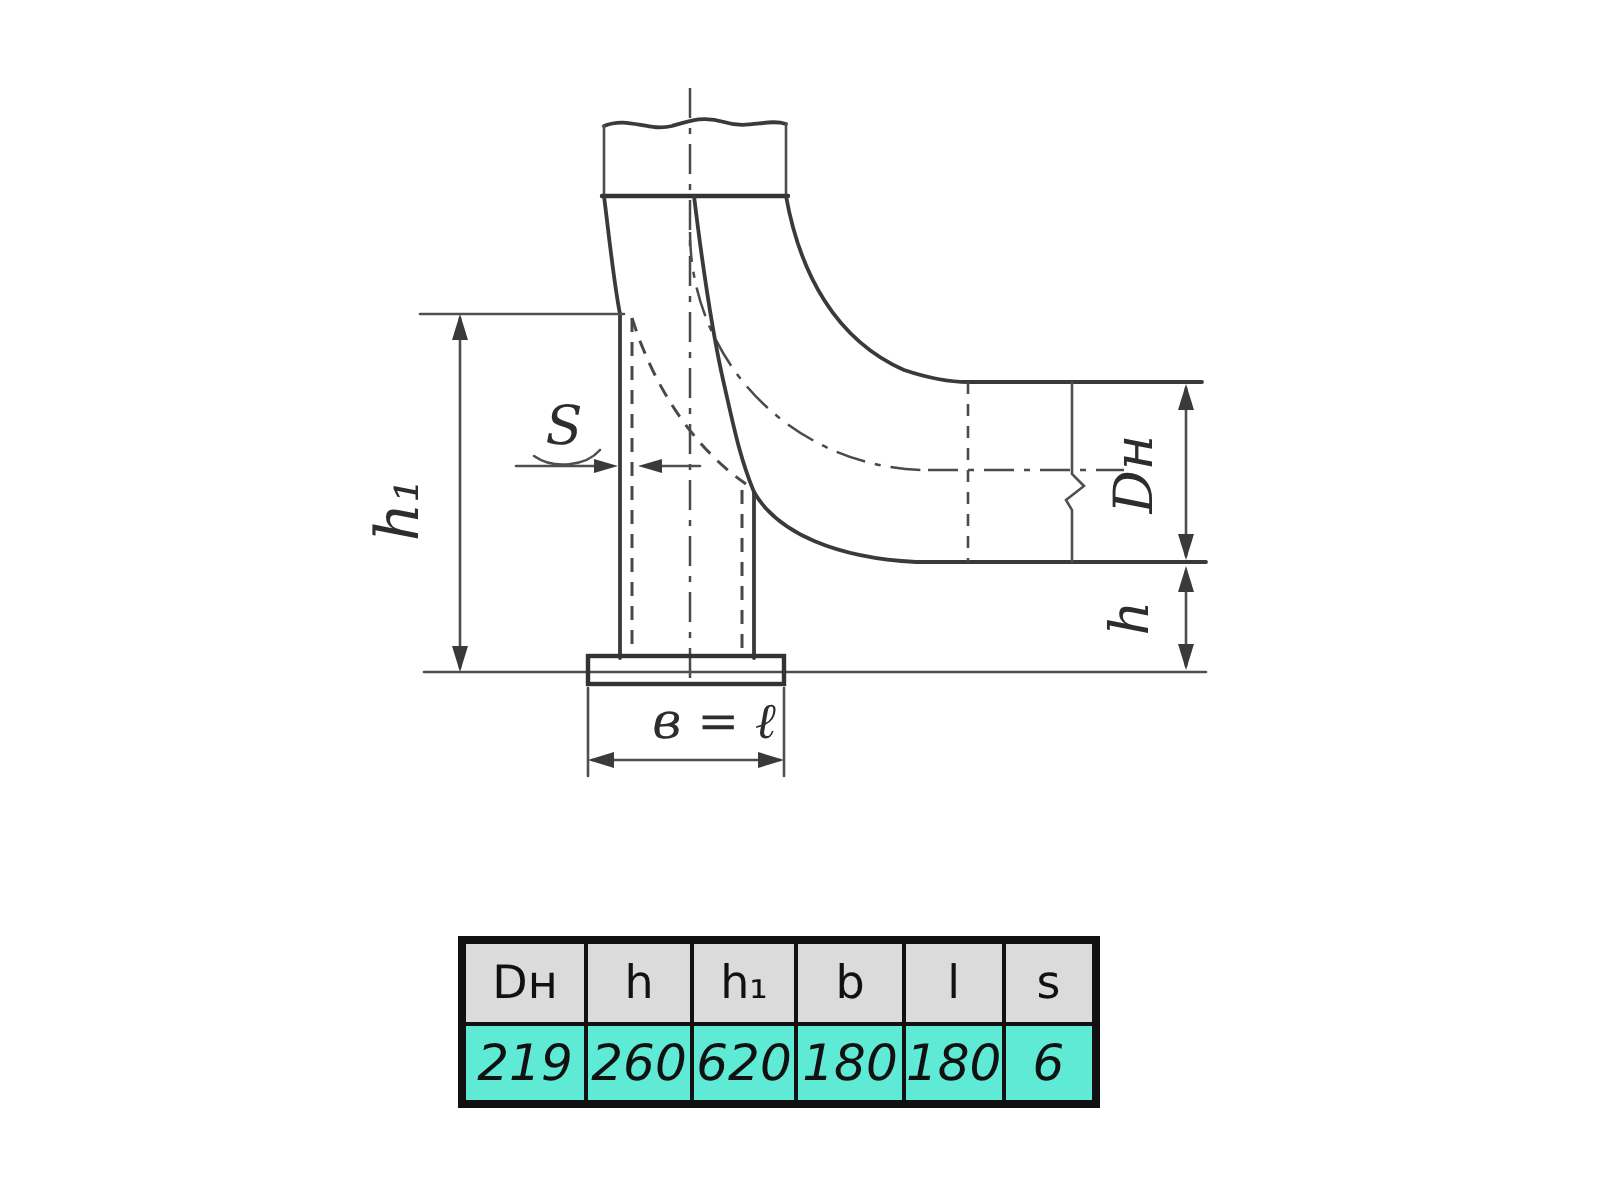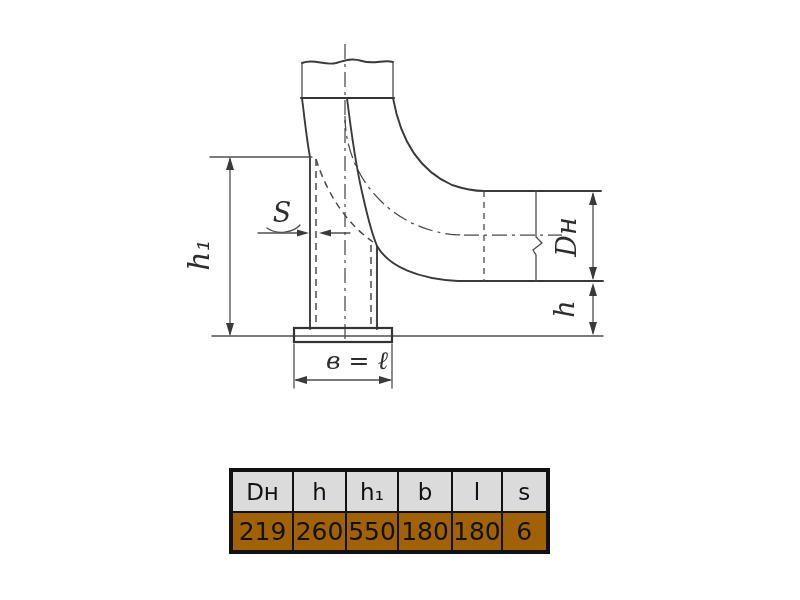--- a/index.html
+++ b/index.html
@@ -16,21 +16,21 @@
   .weld-dash{stroke:#4a4a4a;stroke-width:1.3;fill:none;stroke-dasharray:6 5;}
   .arrow{fill:#3a3a3a;stroke:none;}
   .dim-label{fill:#2d2d2d;font-family:"DejaVu Serif",serif;font-style:italic;}
 
   
   .dim-table{position:absolute;left:229px;top:468px;border-collapse:collapse;
              table-layout:fixed;border:4px solid #111;}
   .dim-table th,.dim-table td{border:2.5px solid #111;text-align:center;
              vertical-align:middle;padding:0;color:#111;}
   .dim-table th{background:#dbdbdb;font-weight:normal;font-size:23px;height:39px;}
-  .dim-table td{background:#a16207;font-size:25px;height:37px;}
+  .dim-table td{background:#5eead4;font-size:25px;height:37px;font-style:italic;}
 </style>
 </head>
 <body>
 
 <div class="stage">
 
   <svg class="drawing-svg" viewBox="0 0 800 600">
 
     <g>
       <path class="center-line" d="M 345,44 L 345,341"></path>
@@ -118,21 +118,21 @@
         <th>h₁</th>
         <th>b</th>
         <th>l</th>
         <th>s</th>
       </tr>
     </thead>
     <tbody>
       <tr>
         <td>219</td>
         <td>260</td>
-        <td>550</td>
+        <td>620</td>
         <td>180</td>
         <td>180</td>
         <td>6</td>
       </tr>
     </tbody>
   </table>
 
 </div>
 
 </body></html>

